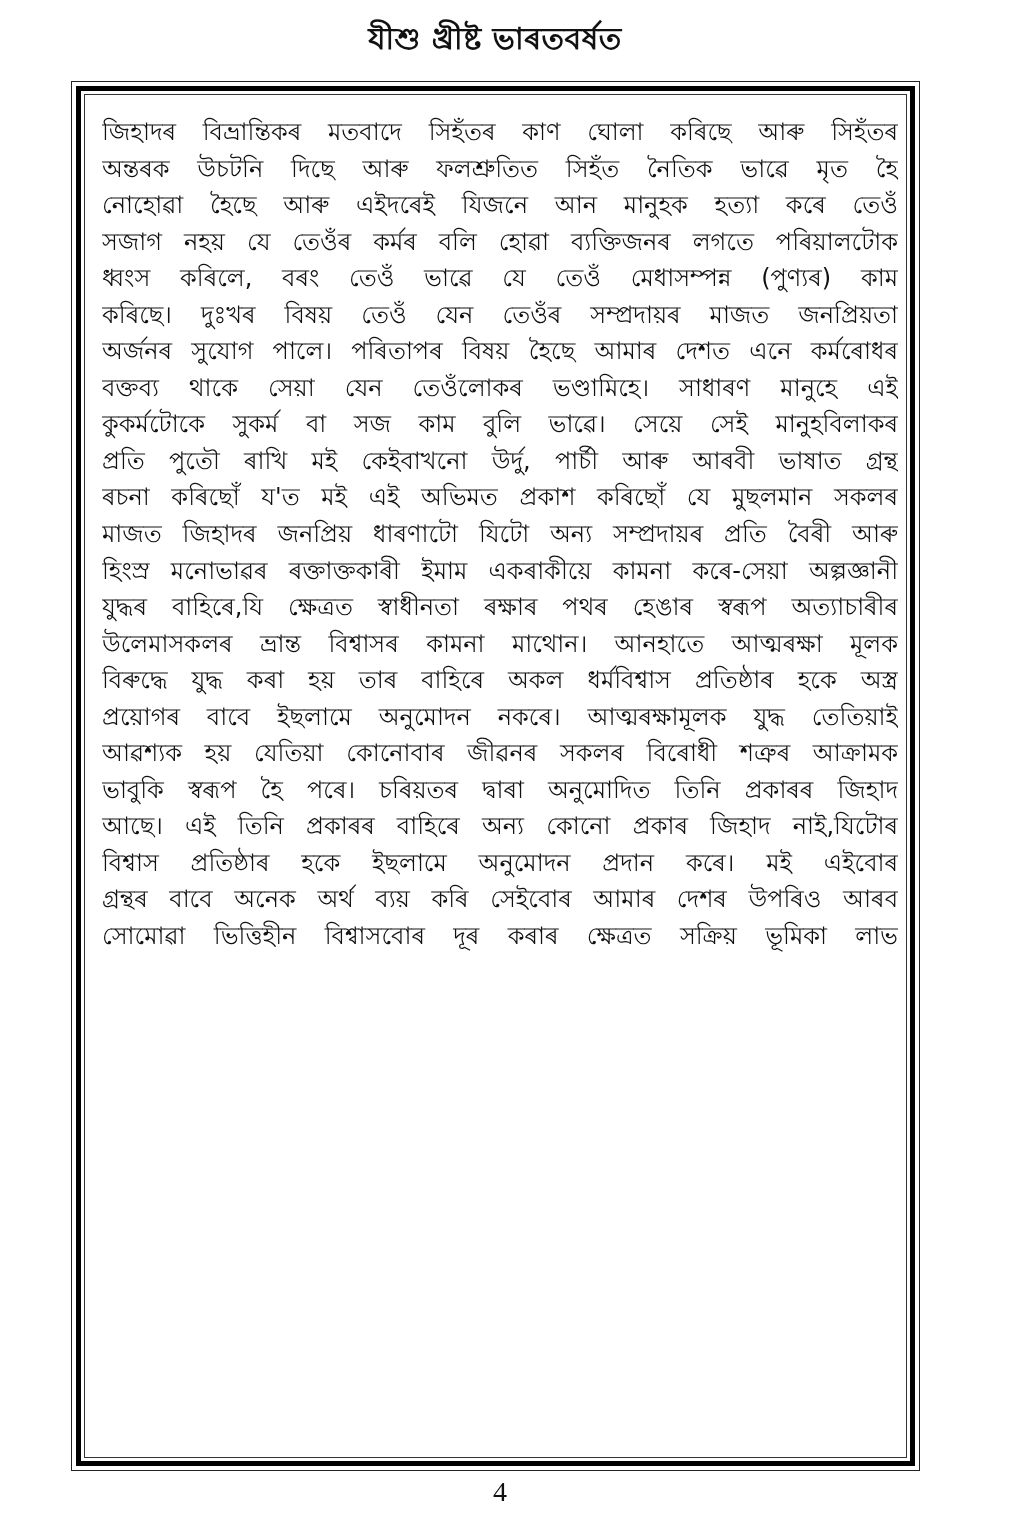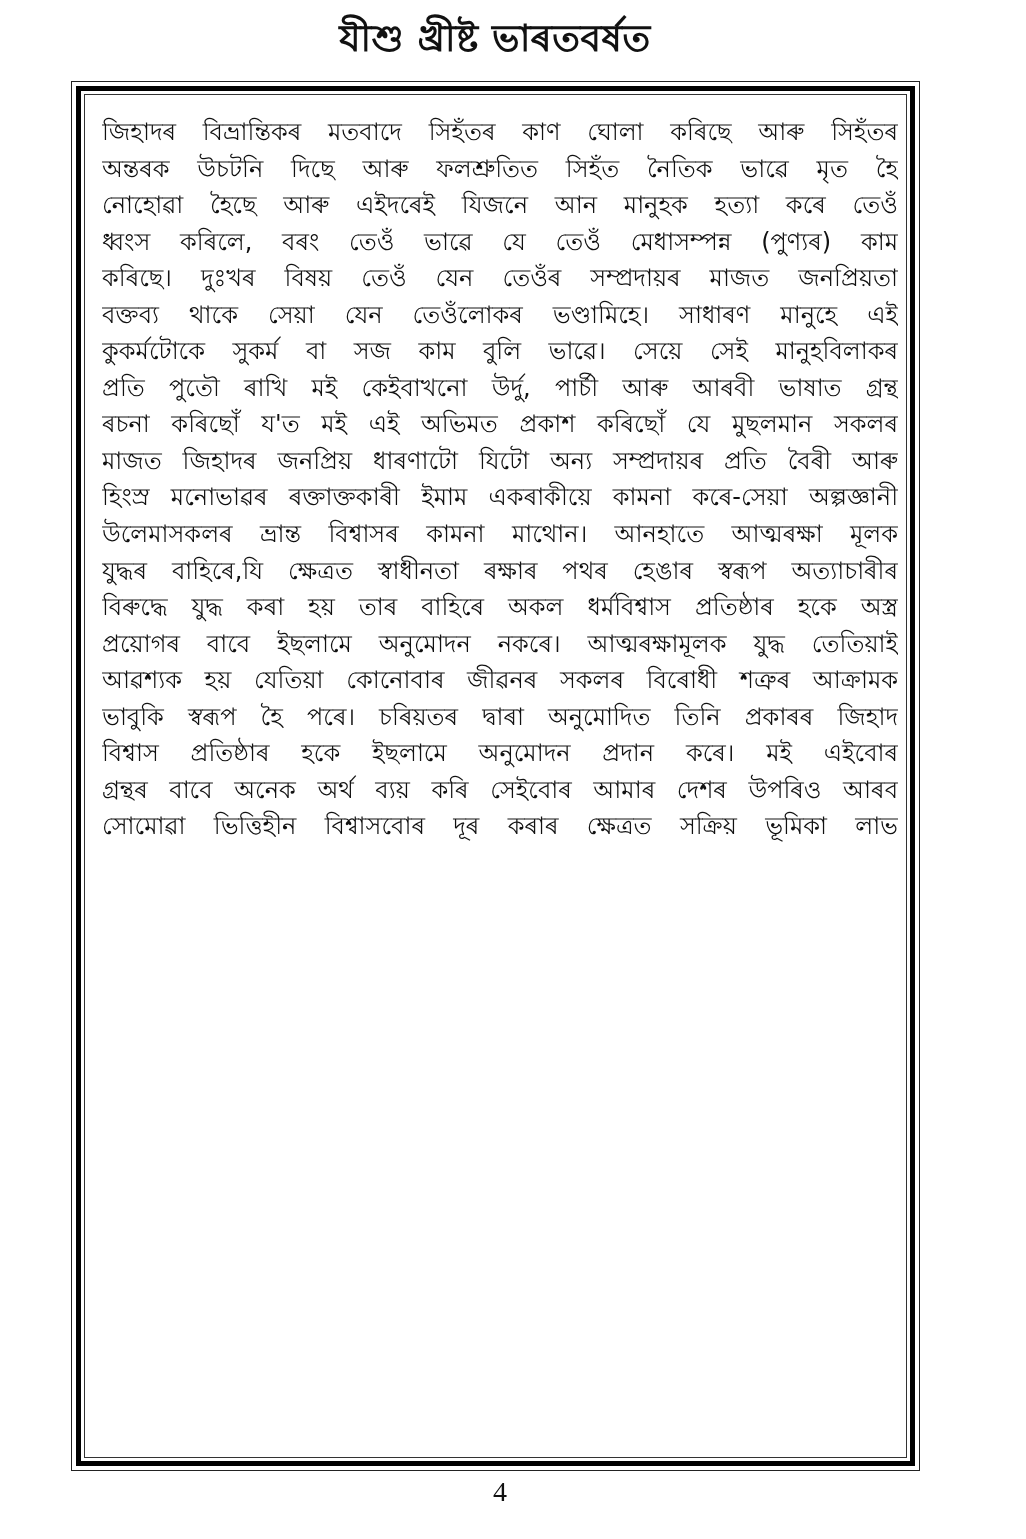--- a/index.html
+++ b/index.html
@@ -14,21 +14,21 @@
       overflow: hidden;
       font-family: "DejaVu Sans", "Liberation Sans", sans-serif;
       color: #111111;
     }
     .page-header {
       position: absolute;
       left: 0;
       top: 14px;
       width: 990px;
       text-align: center;
-      font-size: 37px;
+      font-size: 30px;
       font-weight: bold;
       letter-spacing: 0.5px;
       line-height: 50px;
     }
     
     .frame-outer {
       position: absolute;
       left: 71px;
       top: 81px;
       width: 849px;
@@ -91,32 +91,35 @@
 <div class="frame-outer">
   <div class="frame-thick">
     <div class="frame-inner"></div>
   </div>
 </div>
 
 <ul class="body-text">
   <li class="body-line">জিহাদৰ বিভ্ৰান্তিকৰ মতবাদে সিহঁতৰ কাণ ঘোলা কৰিছে আৰু সিহঁতৰ</li>
   <li class="body-line">অন্তৰক উচটনি দিছে আৰু ফলশ্ৰুতিত সিহঁত নৈতিক ভাৱে মৃত হৈ</li>
   <li class="body-line">নোহোৱা হৈছে আৰু এইদৰেই যিজনে আন মানুহক হত্যা কৰে তেওঁ</li>
+  <li class="body-line">সজাগ নহয় যে তেওঁৰ কৰ্মৰ বলি হোৱা ব্যক্তিজনৰ লগতে পৰিয়ালটোক</li>
   <li class="body-line">ধ্বংস কৰিলে, বৰং তেওঁ ভাৱে যে তেওঁ মেধাসম্পন্ন (পুণ্যৰ) কাম</li>
   <li class="body-line">কৰিছে। দুঃখৰ বিষয় তেওঁ যেন তেওঁৰ সম্প্ৰদায়ৰ মাজত  জনপ্ৰিয়তা</li>
+  <li class="body-line">অৰ্জনৰ সুযোগ পালে। পৰিতাপৰ বিষয় হৈছে আমাৰ দেশত এনে কৰ্মৰোধৰ</li>
   <li class="body-line">বক্তব্য থাকে সেয়া যেন তেওঁলোকৰ ভণ্ডামিহে। সাধাৰণ মানুহে এই</li>
   <li class="body-line">কুকৰ্মটোকে সুকৰ্ম বা সজ কাম বুলি ভাৱে। সেয়ে সেই মানুহবিলাকৰ</li>
   <li class="body-line">প্ৰতি পুতৌ ৰাখি মই কেইবাখনো  উৰ্দু, পাৰ্চী আৰু আৰবী ভাষাত গ্ৰন্থ</li>
   <li class="body-line">ৰচনা কৰিছোঁ য'ত মই এই অভিমত প্ৰকাশ কৰিছোঁ যে মুছলমান সকলৰ</li>
   <li class="body-line">মাজত জিহাদৰ জনপ্ৰিয় ধাৰণাটো যিটো অন্য সম্প্ৰদায়ৰ প্ৰতি বৈৰী আৰু</li>
   <li class="body-line">হিংস্ৰ মনোভাৱৰ ৰক্তাক্তকাৰী ইমাম একৰাকীয়ে কামনা কৰে-সেয়া অল্পজ্ঞানী</li>
+  <li class="body-line">যুদ্ধৰ বাহিৰে,যি ক্ষেত্ৰত স্বাধীনতা ৰক্ষাৰ পথৰ হেঙাৰ স্বৰূপ অত্যাচাৰীৰ</li>
   <li class="body-line">উলেমাসকলৰ ভ্ৰান্ত বিশ্বাসৰ কামনা মাথোন। আনহাতে আত্মৰক্ষা মূলক</li>
-  <li class="body-line">যুদ্ধৰ বাহিৰে,যি ক্ষেত্ৰত স্বাধীনতা ৰক্ষাৰ পথৰ হেঙাৰ স্বৰূপ অত্যাচাৰীৰ</li>
   <li class="body-line">বিৰুদ্ধে যুদ্ধ কৰা হয় তাৰ বাহিৰে অকল ধৰ্মবিশ্বাস প্ৰতিষ্ঠাৰ হকে অস্ত্ৰ</li>
   <li class="body-line">প্ৰয়োগৰ বাবে ইছলামে অনুমোদন নকৰে। আত্মৰক্ষামূলক যুদ্ধ তেতিয়াই</li>
   <li class="body-line">আৱশ্যক হয় যেতিয়া কোনোবাৰ জীৱনৰ সকলৰ বিৰোধী শত্ৰুৰ আক্ৰামক</li>
   <li class="body-line">ভাবুকি স্বৰূপ হৈ পৰে। চৰিয়তৰ দ্বাৰা অনুমোদিত তিনি প্ৰকাৰৰ জিহাদ</li>
+  <li class="body-line">আছে। এই তিনি প্ৰকাৰৰ বাহিৰে অন্য কোনো প্ৰকাৰ জিহাদ নাই,যিটোৰ</li>
   <li class="body-line">বিশ্বাস প্ৰতিষ্ঠাৰ হকে  ইছলামে অনুমোদন প্ৰদান কৰে। মই এইবোৰ</li>
   <li class="body-line">গ্ৰন্থৰ বাবে অনেক অৰ্থ ব্যয় কৰি সেইবোৰ আমাৰ দেশৰ উপৰিও আৰব</li>
   <li class="body-line">সোমোৱা ভিত্তিহীন বিশ্বাসবোৰ দূৰ কৰাৰ ক্ষেত্ৰত সক্ৰিয় ভূমিকা লাভ</li>
 </ul>
 
 <div class="page-number">4</div>
 
 </body></html>

